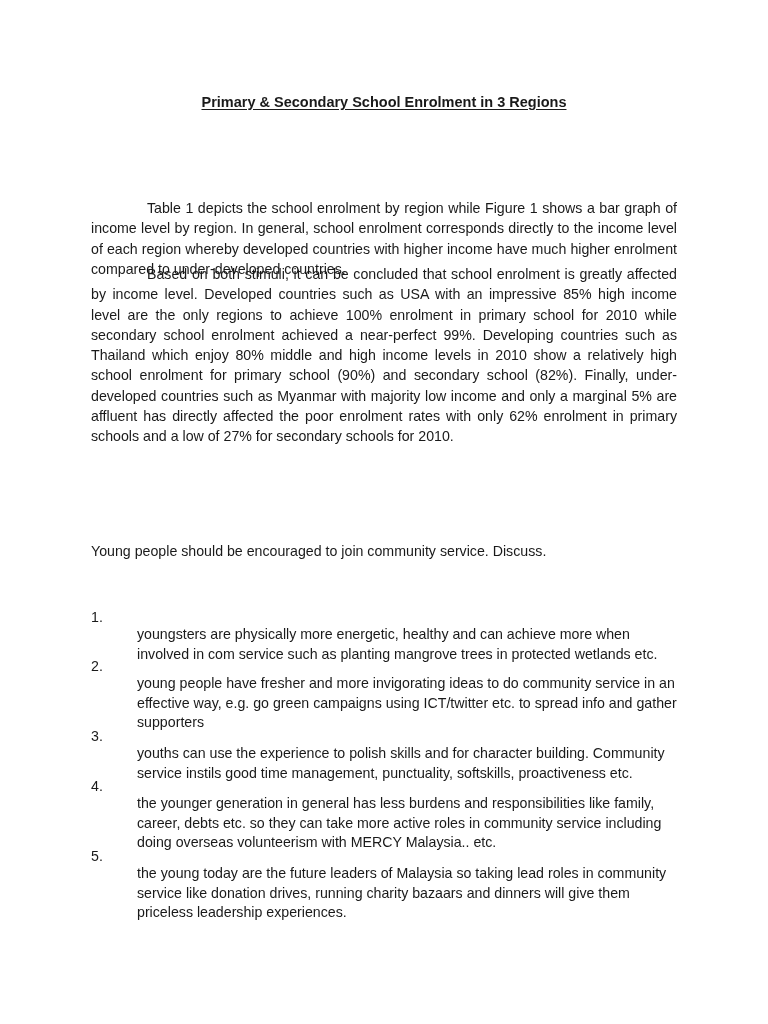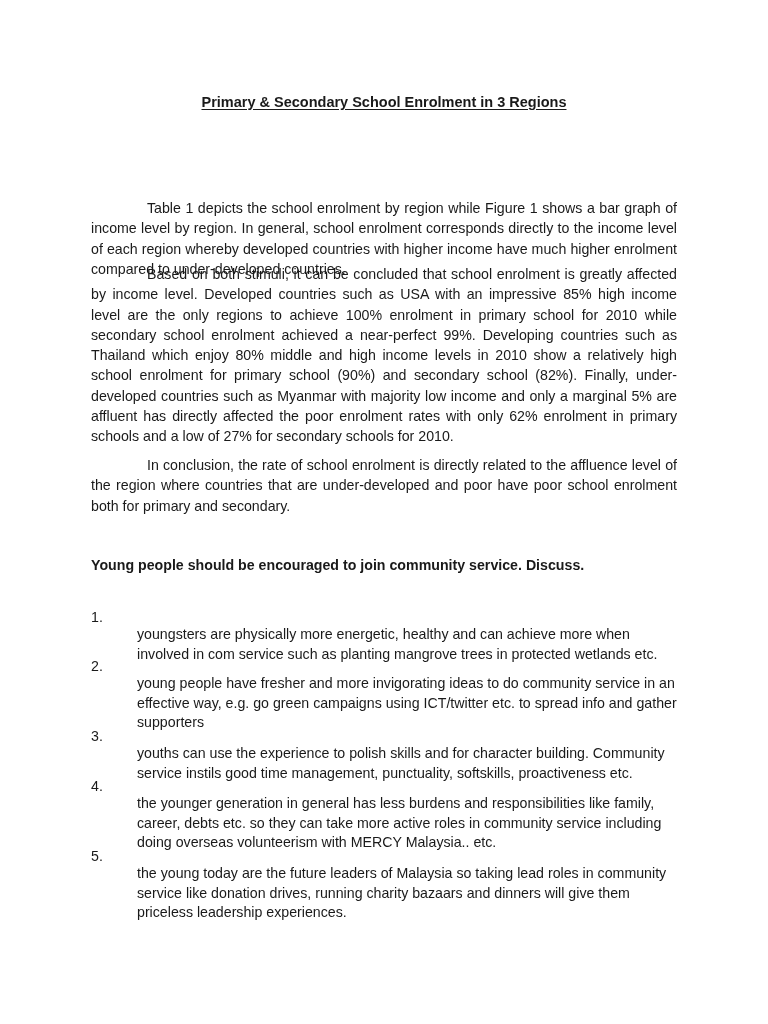--- a/index.html
+++ b/index.html
@@ -43,23 +43,23 @@
       text-align: justify;
       text-indent: 56px;
       margin: 0;
     }
     .p1 { top: 153px; margin-top: 45px; }
     .p2 { top: 264px; }
     .p3 { top: 455px; }
     .question {
       position: absolute;
       left: 91px;
-      top: 556px;
+      top: 542px;
       font-size: 14.2px;
-      font-weight: bold;
+      font-weight: normal;
       line-height: 18px;
     }
     .list {
       position: absolute;
       left: 91px;
       width: 590px;
       margin: 0;
       padding: 0;
       list-style: none;
     }
@@ -92,21 +92,20 @@
   </style>
 </head>
 <body>
 
 <div class="page">
 
   <div class="title">Primary &amp; Secondary School Enrolment in 3 Regions</div>
 
   <p class="para p1">Table 1 depicts the school enrolment by region while Figure 1 shows a bar graph of income level by region. In general, school enrolment corresponds directly to the income level of each region whereby developed countries with higher income have much higher enrolment compared to under-developed countries.</p>
   <p class="para p2">Based on both stimuli, it can be concluded that school enrolment is greatly affected by income level. Developed countries such as USA with an impressive 85% high income level are the only regions to achieve 100% enrolment in primary school for 2010 while secondary school enrolment achieved a near-perfect 99%. Developing countries such as Thailand which enjoy 80% middle and high income levels in 2010 show a relatively high school enrolment for primary school (90%) and secondary school (82%). Finally, under-developed countries such as Myanmar with majority low income and only a marginal 5% are affluent has directly affected the poor enrolment rates with only 62% enrolment in primary schools and a low of 27% for secondary schools for 2010.</p>
-  <p class="para p3">In conclusion, the rate of school enrolment is directly related to the affluence level of the region where countries that are under-developed and poor have poor school enrolment both for primary and secondary.</p>
 
   <div class="question">Young people should be encouraged to join community service. Discuss.</div>
 
   <div class="list">
     <div class="list-item li1">
       <span class="list-num">1.</span>
       <span class="list-text">youngsters are physically more energetic, healthy and can achieve more when involved in com service such as planting mangrove trees in protected wetlands etc.</span>
     </div>
     <div class="list-item li2">
       <span class="list-num">2.</span>

